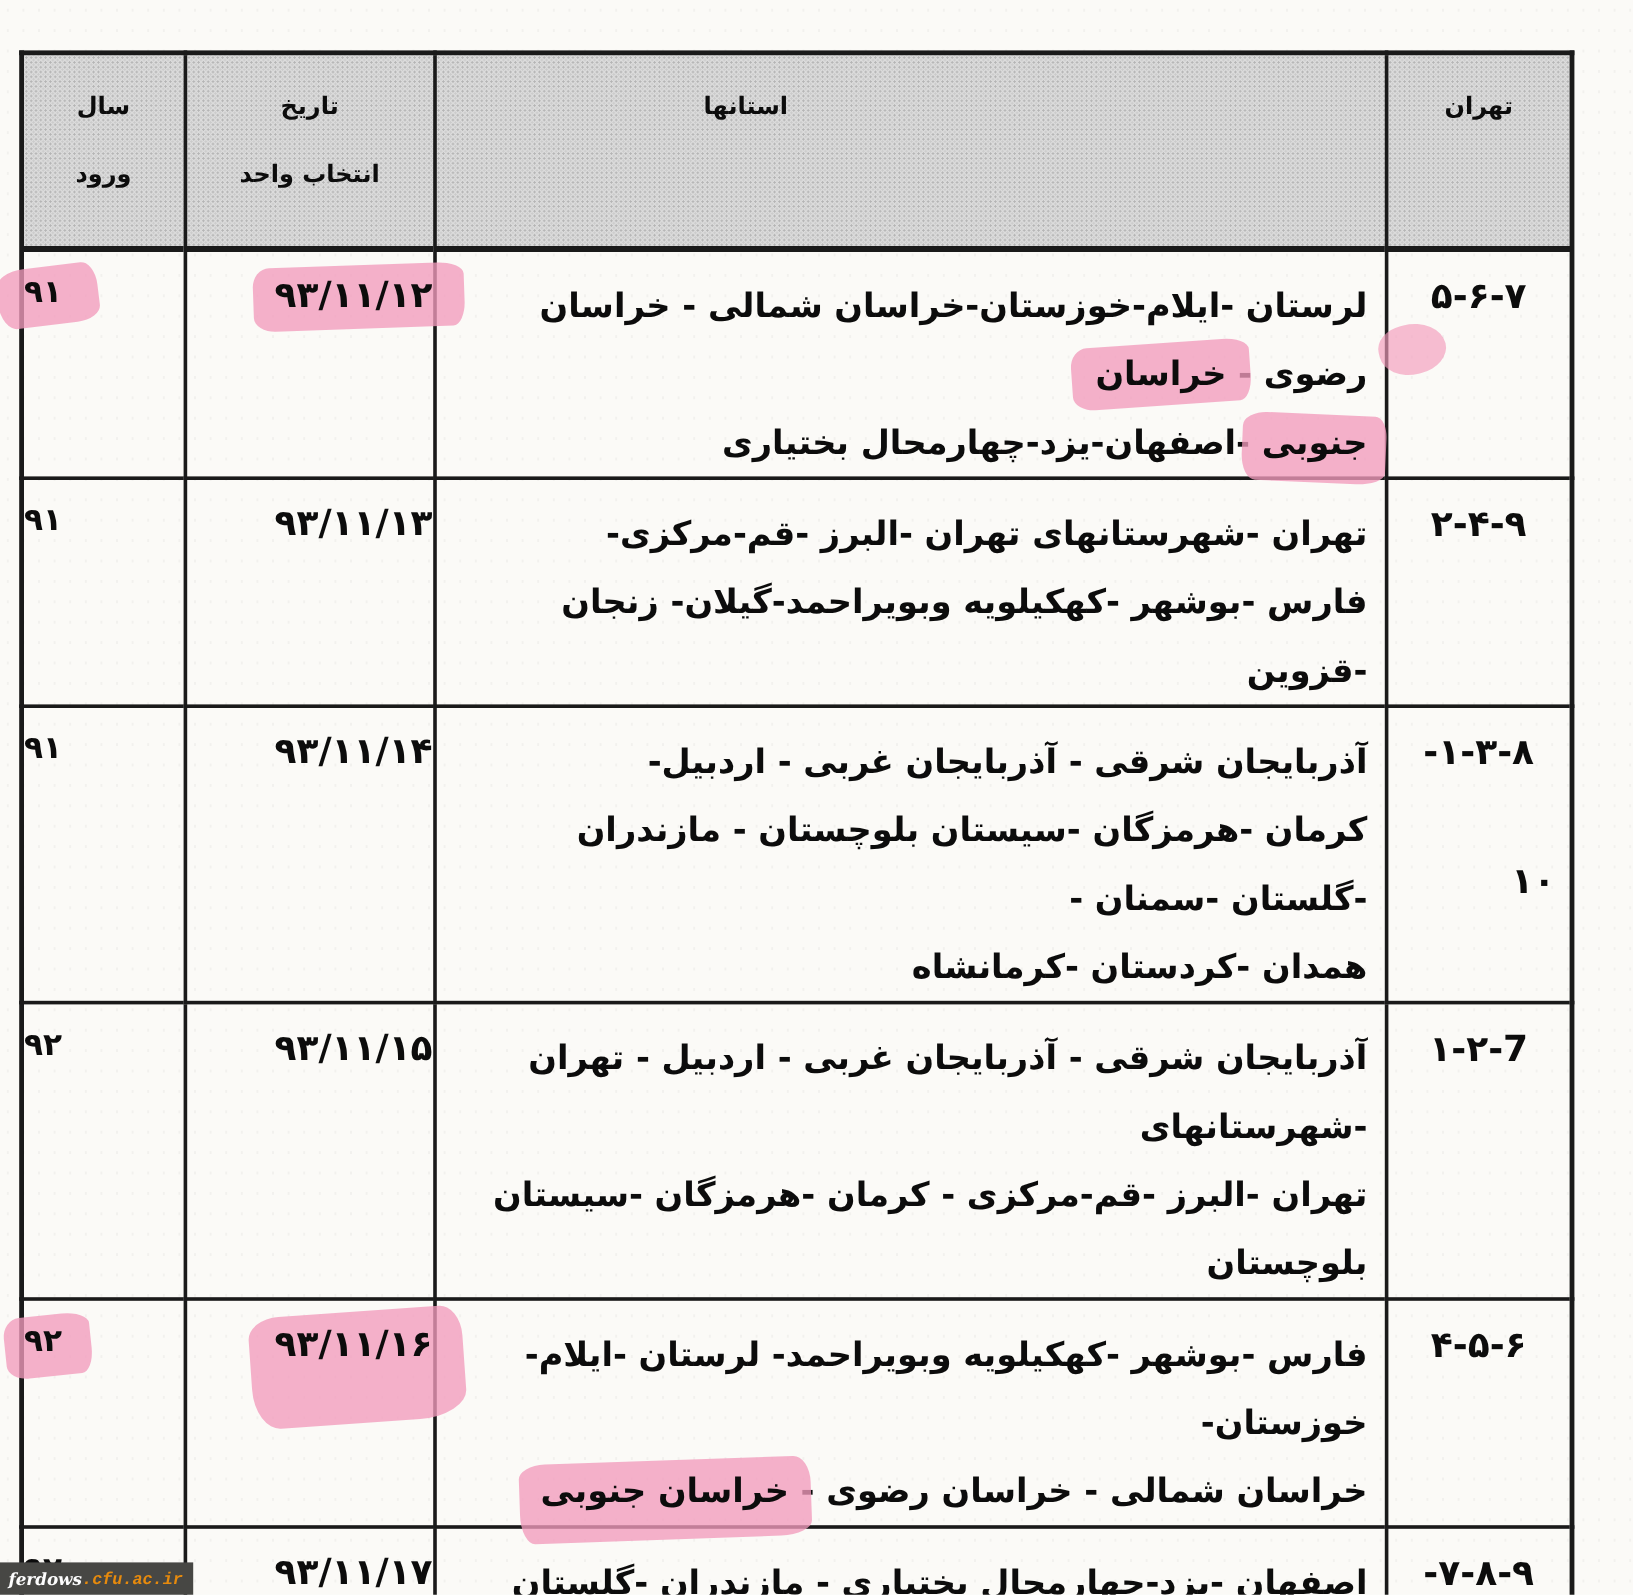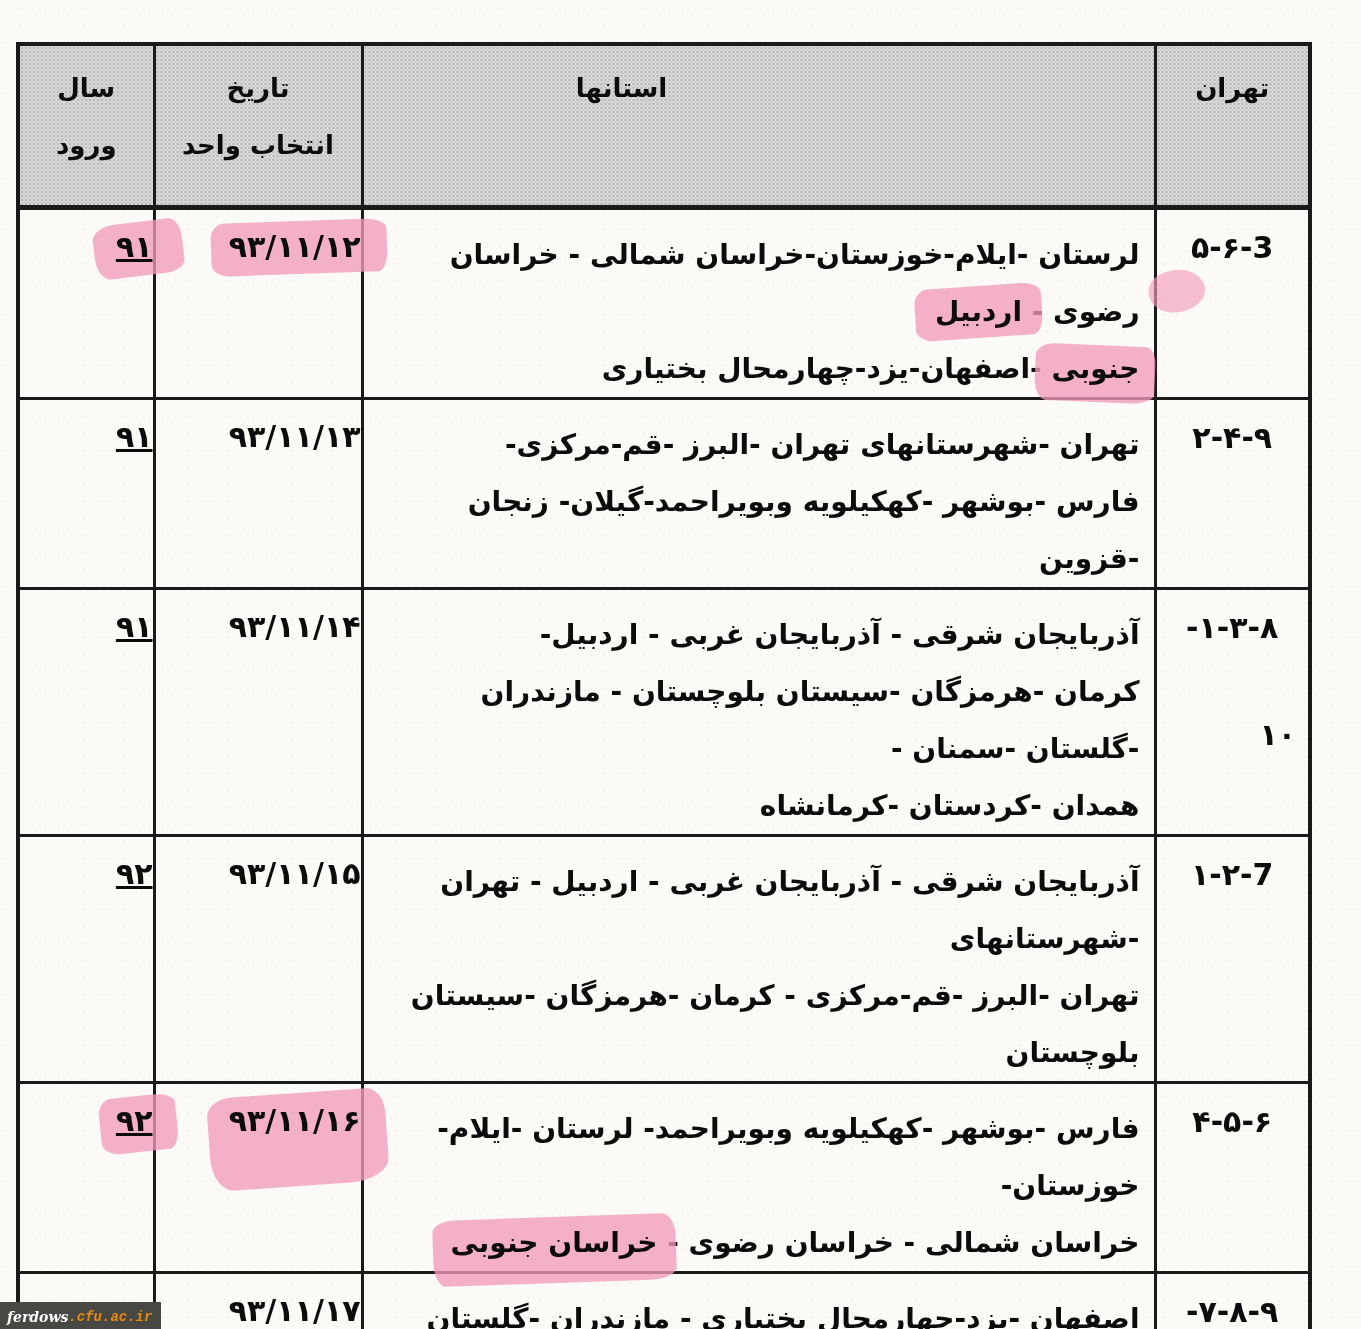--- a/index.html
+++ b/index.html
@@ -36,34 +36,34 @@
   }
   table.main{ border:4px solid var(--border); }
   thead th{
     border-bottom-width:5px;
     background-color:var(--header-bg);
     background-image:
       radial-gradient(#b5b5b5 0.8px, transparent 1px),
       radial-gradient(#cbcbcb 0.8px, transparent 1px);
     background-size:4px 4px, 4px 4px;
     background-position:0 0, 2px 2px;
-    font-size:26px; padding-top:14px; line-height:57px;
+    font-size:20px; padding-top:14px; line-height:57px;
     text-align:center;
   }
   thead th.prov{ padding-left:16px; padding-right:290px; }
   tr.head{ height:163px; }
   tr.r1{ height:114px; } tr.r2{ height:107px; } tr.r3{ height:161px; }
   tr.r4{ height:149px; } tr.r5{ height:113px; } tr.r6{ height:142px; }
 
   td.regions{ position:relative; text-align:center; font-size:30px; padding-top:20px; letter-spacing:2px; }
   td.regions .rl2{ text-align:right; padding-right:12px; margin-top:72px; }
 
   td.prov{ text-align:right; font-size:28px; padding:16px 14px 0 10px; line-height:57px; }
   td.date{ font-size:30px; padding-top:19px; letter-spacing:1px; }
-  td.year{ text-align:right; font-size:30px; padding-top:19px; letter-spacing:1px;text-decoration:underline; }
+  td.year{ text-align:left; font-size:26px; padding-top:19px; letter-spacing:1px; }
 
   
   .hl{ position:relative; z-index:0; white-space:nowrap; }
   .hl::before{
     content:""; position:absolute; z-index:-1;
     inset:-5px -14px -9px;
     background:rgba(242,155,188,0.78);
     border-radius: 14px 22px 10px 18px / 16px 10px 20px 12px;
     transform:rotate(-2deg);
   }
@@ -119,25 +119,25 @@
         <th class="year">
           <div>سال</div>
           <div>ورود</div>
         </th>
       </tr>
     </thead>
     <tbody>
 
       <tr class="r1">
         <td class="regions">
-          <div class="rl">۵-۶-3</div>
+          <div class="rl">۵-۶-۷</div>
           <div class="smudge"></div>
         </td>
         <td class="prov">
-          <div class="pl"><span>لرستان -ایلام-خوزستان-خراسان شمالی - خراسان رضوی - </span><span class="hl hl-r1a">اردبیل</span></div>
+          <div class="pl"><span>لرستان -ایلام-خوزستان-خراسان شمالی - خراسان رضوی - </span><span class="hl hl-r1a">خراسان</span></div>
           <div class="pl"><span class="hl hl-r1b">جنوبی</span><span> -اصفهان-یزد-چهارمحال بختیاری</span></div>
         </td>
         <td class="date">
           <span class="hl hl-date1">۹۳/۱۱/۱۲</span>
         </td>
         <td class="year">
           <span class="hl hl-year1">۹۱</span>
         </td>
       </tr>
 

